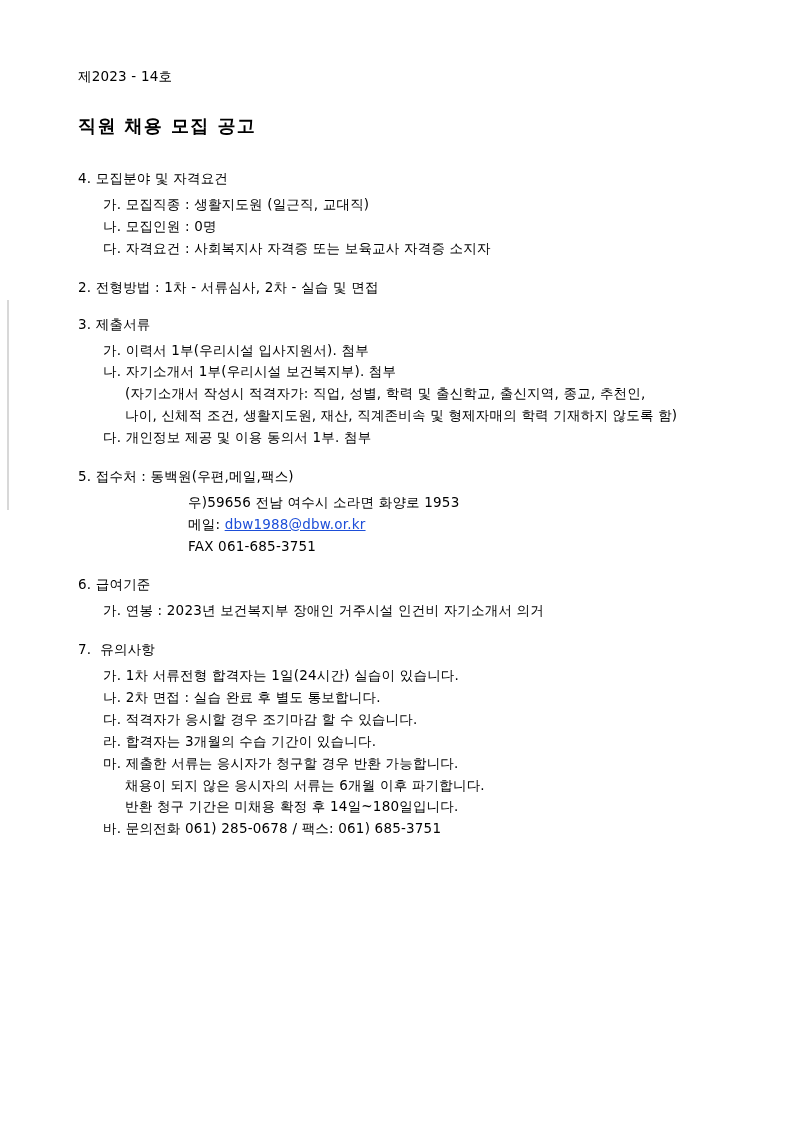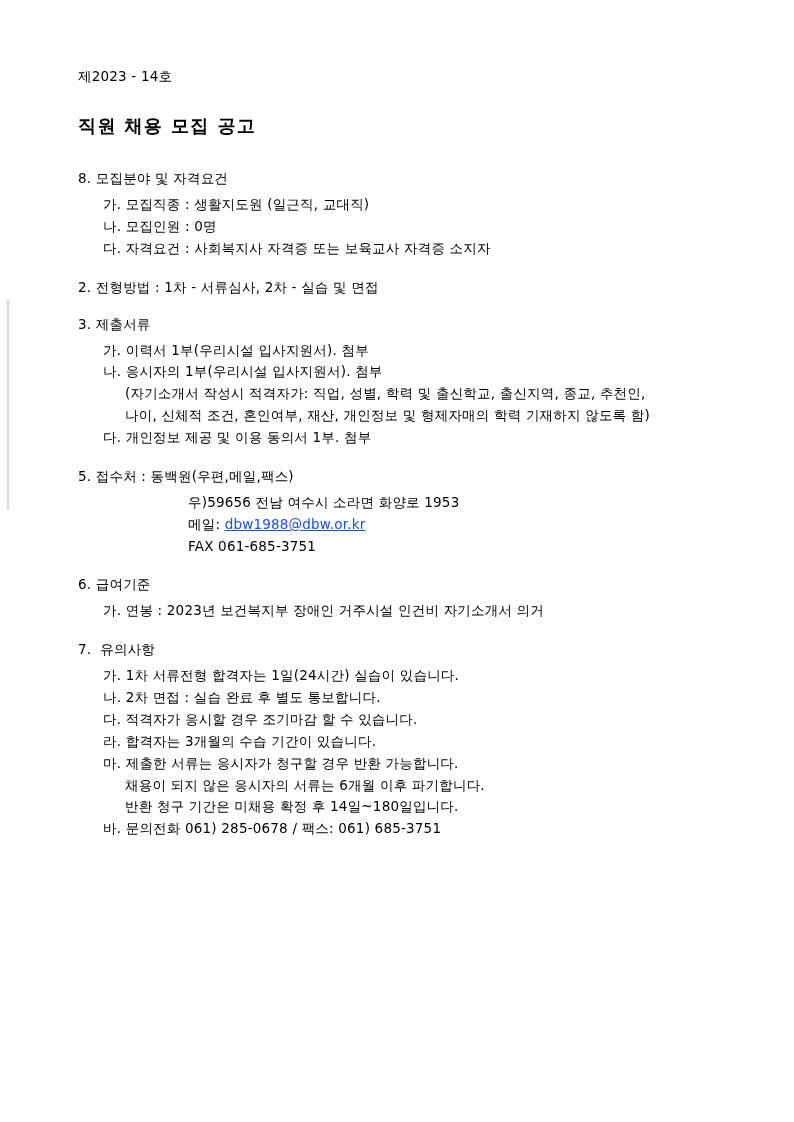--- a/index.html
+++ b/index.html
@@ -90,34 +90,34 @@
   <div class="edge-mark edge-left-bottom"></div>
 
   <div class="content">
 
     <div class="doc-number">제2023 - 14호</div>
 
     <div class="doc-title">직원 채용 모집 공고</div>
 
     <div id="sections-root">
         <div class="section">
-          <div class="section-head">8. 모집분야 및 자격요건</div>
+          <div class="section-head">4. 모집분야 및 자격요건</div>
           <div class="line indent-1">가. 모집직종 : 생활지도원 (일근직, 교대직)</div>
           <div class="line indent-1">나. 모집인원 : 0명</div>
           <div class="line indent-1">다. 자격요건 : 사회복지사 자격증 또는 보육교사 자격증 소지자</div>
         </div>
         <div class="section">
           <div class="section-head">2. 전형방법 : 1차 - 서류심사, 2차 - 실습 및 면접</div>
         </div>
         <div class="section">
           <div class="section-head">3. 제출서류</div>
           <div class="line indent-1">가. 이력서 1부(우리시설 입사지원서). 첨부</div>
-          <div class="line indent-1">나. 응시자의 1부(우리시설 입사지원서). 첨부</div>
+          <div class="line indent-1">나. 자기소개서 1부(우리시설 보건복지부). 첨부</div>
           <div class="line indent-2">(자기소개서 작성시 적격자가: 직업, 성별, 학력 및 출신학교, 출신지역, 종교, 추천인,</div>
-          <div class="line indent-2">나이, 신체적 조건, 혼인여부, 재산, 개인정보 및 형제자매의 학력 기재하지 않도록 함)</div>
+          <div class="line indent-2">나이, 신체적 조건, 생활지도원, 재산, 직계존비속 및 형제자매의 학력 기재하지 않도록 함)</div>
           <div class="line indent-1">다. 개인정보 제공 및 이용 동의서 1부. 첨부</div>
         </div>
         <div class="section">
           <div class="section-head">5. 접수처 : 동백원(우편,메일,팩스)</div>
           <div class="line indent-contact">우)59656 전남 여수시 소라면 화양로 1953</div>
           <div class="line indent-contact"><span>메일: </span><a class="link-mail" href="mailto:dbw1988@dbw.or.kr">dbw1988@dbw.or.kr</a></div>
           <div class="line indent-contact">FAX 061-685-3751</div>
         </div>
         <div class="section">
           <div class="section-head">6. 급여기준</div>

